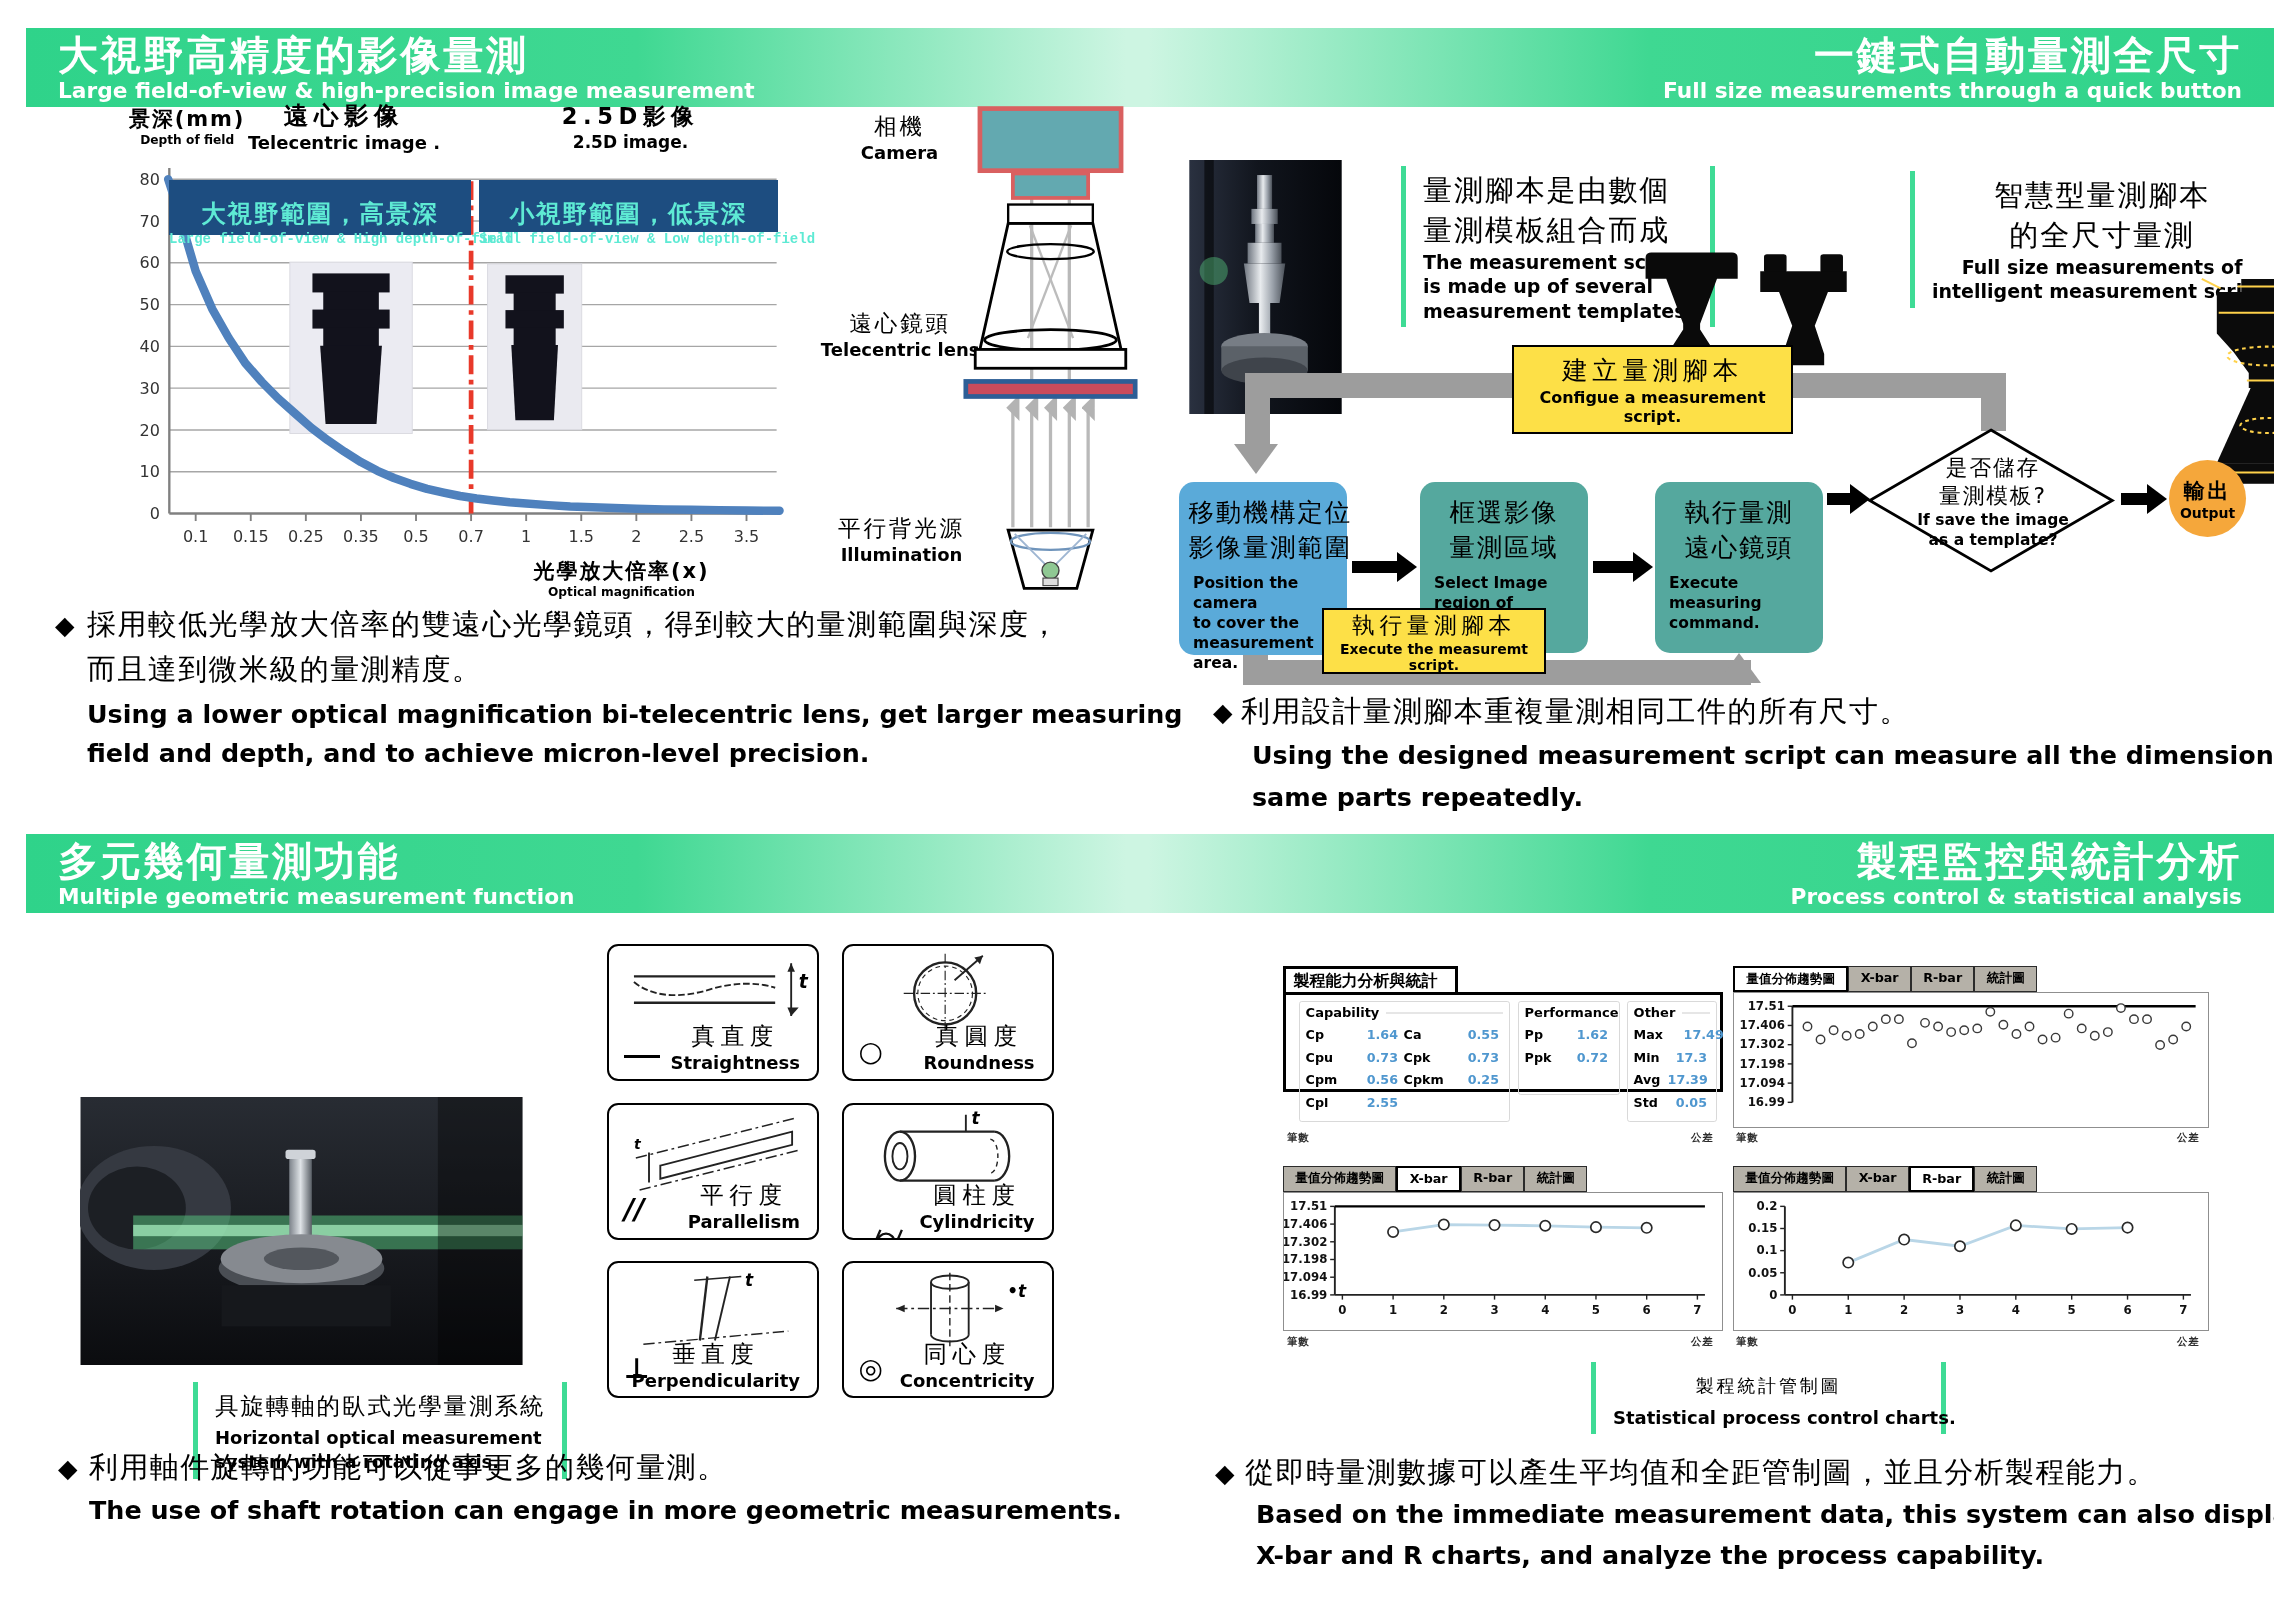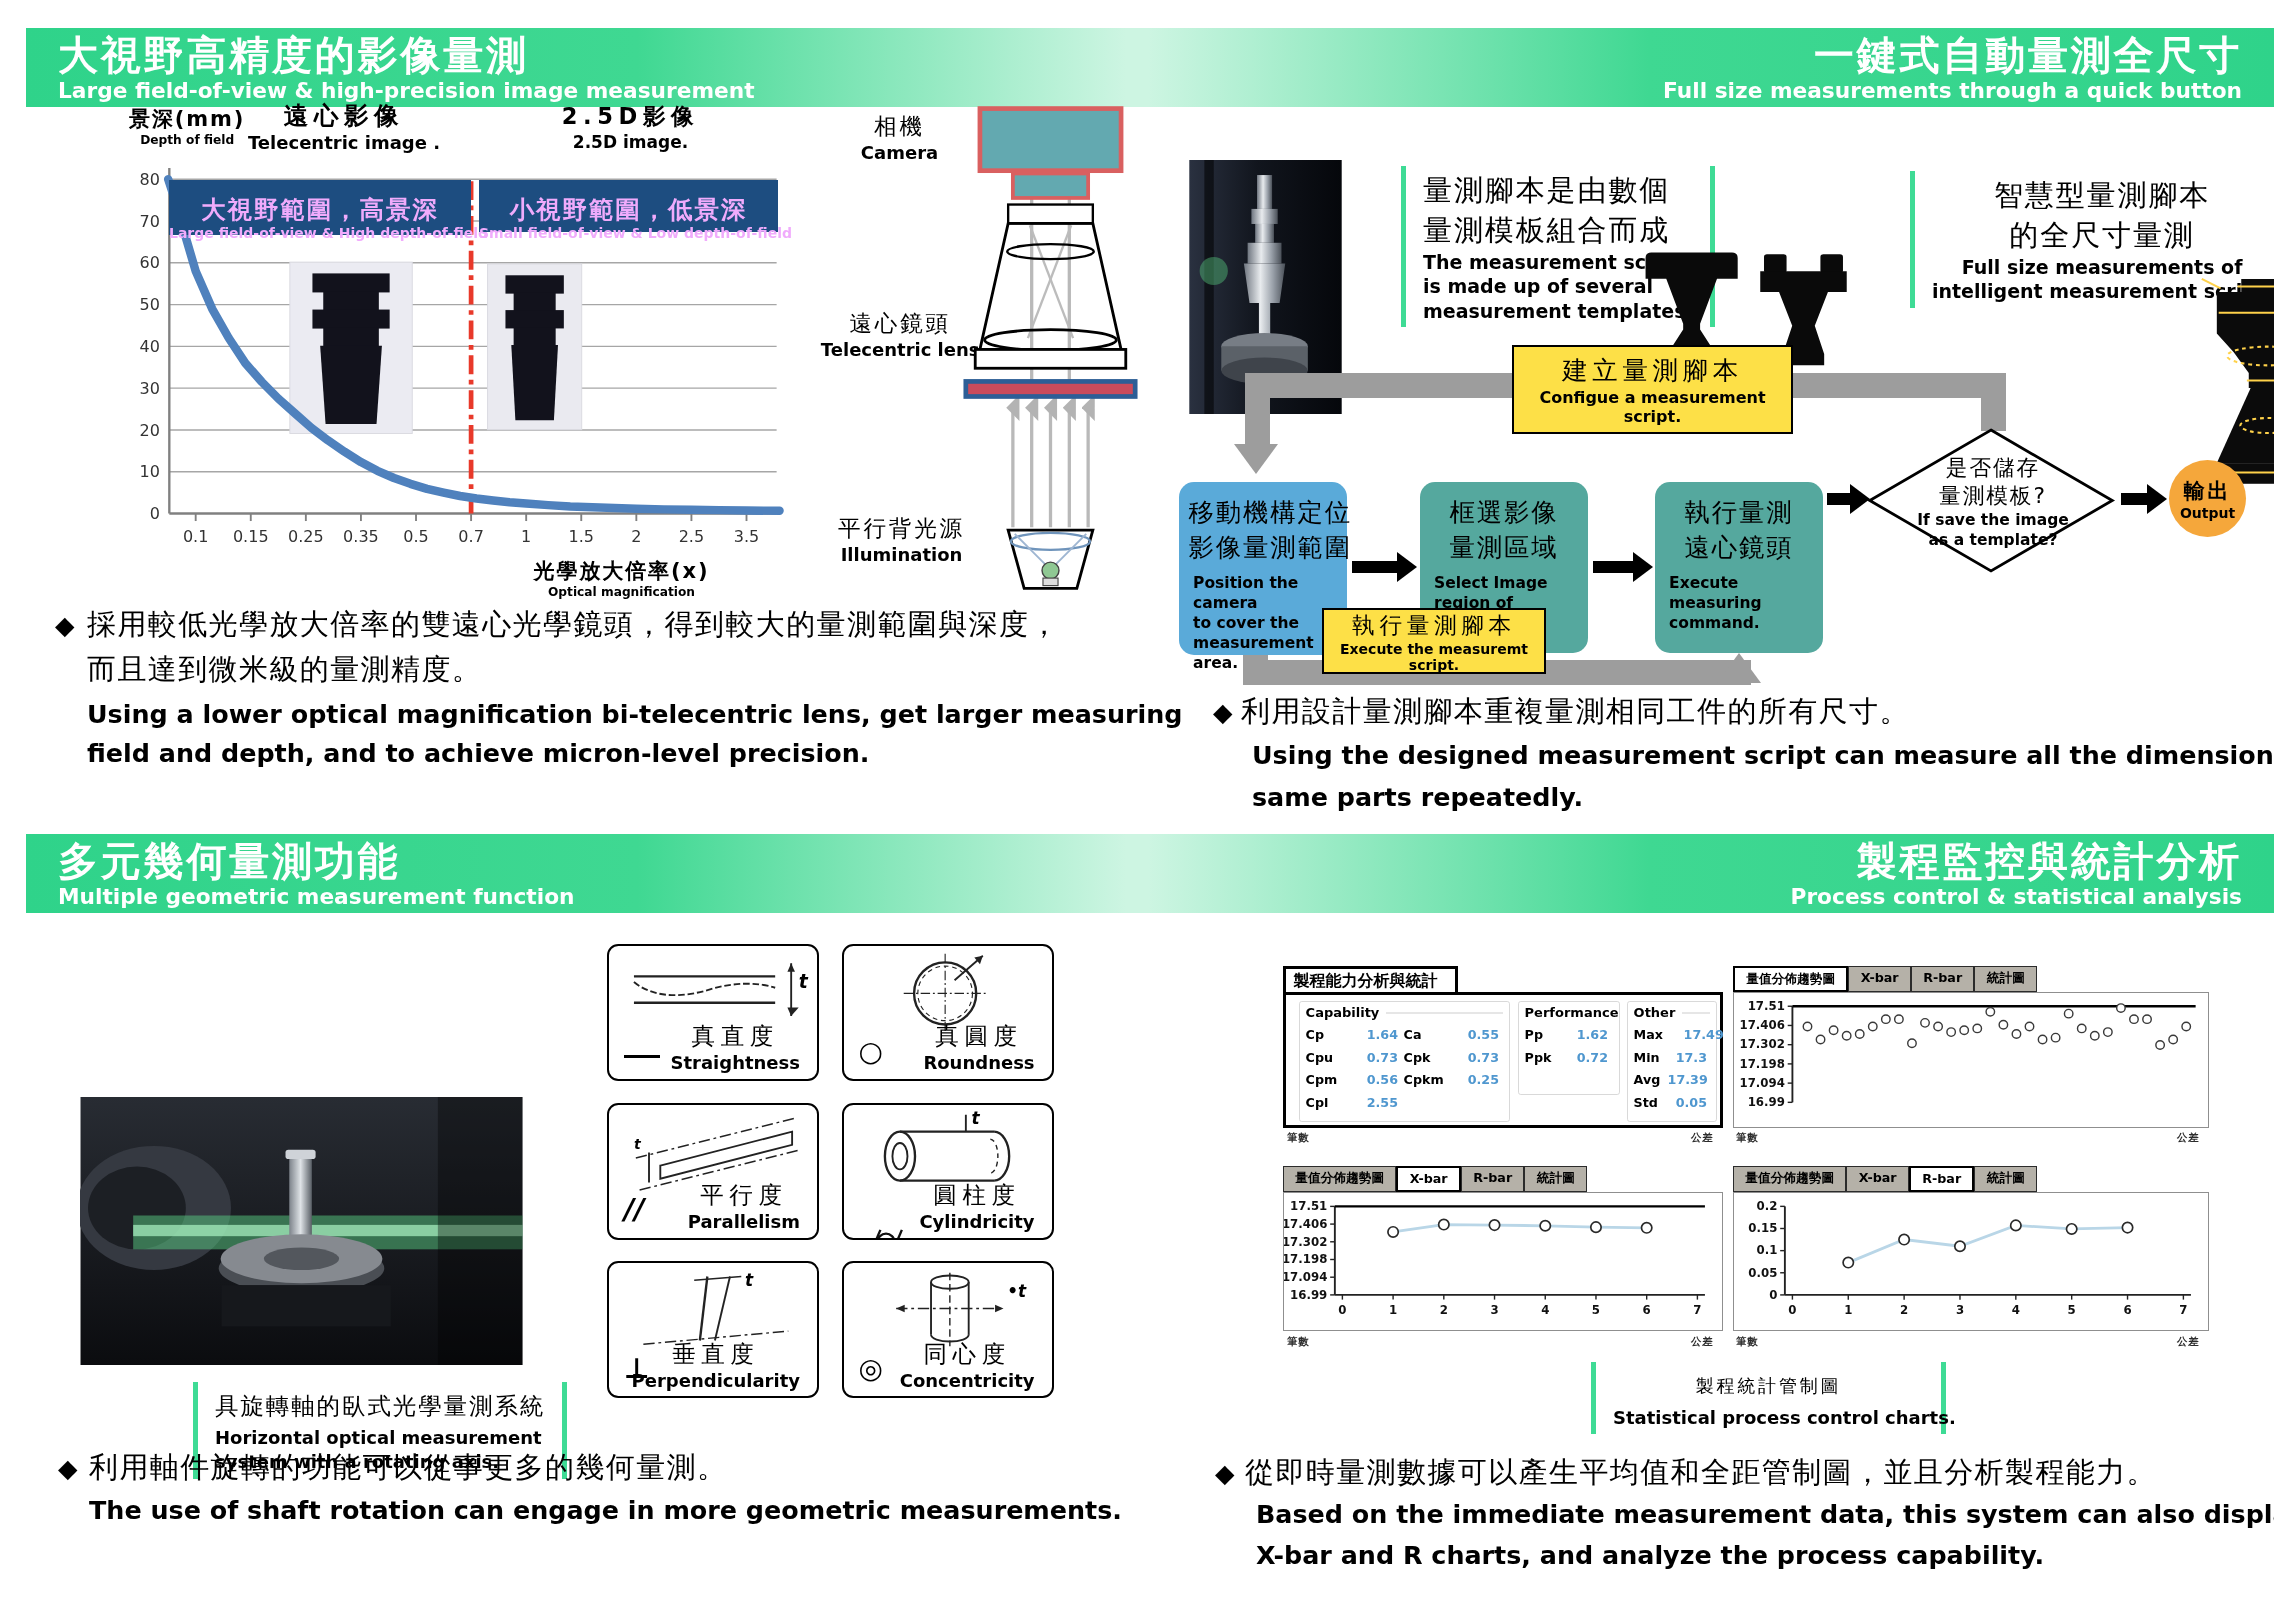--- a/index.html
+++ b/index.html
@@ -15,21 +15,21 @@
   
   .dia{position:absolute;font-size:25.4px;color:#000;}
   .bzh{position:absolute;font-size:29px;letter-spacing:1.4px;white-space:nowrap;}
   .ben{position:absolute;font-size:25.4px;font-weight:600;white-space:nowrap;}
   
   .quote{position:absolute;border-left:5.6px solid #3edb95;border-right:5.6px solid #3edb95;padding:3.8px 17px;}
   .quote .zh{font-size:29px;line-height:40px;letter-spacing:1.9px;white-space:nowrap;}
   .quote .en{font-size:19px;font-weight:bold;line-height:24.5px;white-space:nowrap;}
   .quote.ctr{text-align:center;}
   
-  .bluband{position:absolute;background:#1d4d80;color:#f0abfc;text-align:center;box-sizing:border-box;padding-top:15px;}
+  .bluband{position:absolute;background:#1d4d80;color:#5eead4;text-align:center;box-sizing:border-box;padding-top:21px;font-family:Liberation Mono, monospace;}
   .bluband .zh{font-size:24.5px;font-weight:bold;letter-spacing:1.9px;line-height:30px;white-space:nowrap;}
   .bluband .en{font-size:14px;font-weight:bold;line-height:17px;white-space:nowrap;}
   .coltit{position:absolute;text-align:center;}
   .coltit .zh{font-size:24.5px;font-weight:bold;letter-spacing:5.6px;}
   .coltit .en{font-size:18px;font-weight:bold;}
   .axlab .zh{font-size:21px;font-weight:bold;letter-spacing:1.9px;}
   .axlab .en{font-size:12.2px;font-weight:bold;}
   .lenslab{position:absolute;width:141px;text-align:center;}
   .lenslab .zh{font-size:22.6px;font-weight:500;letter-spacing:2.8px;}
   .lenslab .en{font-size:18px;font-weight:bold;}
@@ -503,21 +503,21 @@
           <div class="en">Concentricity</div>
         </div>
       </div>
     </div>
 
   <div class="dia" style="left:58px;top:1453px;">◆</div>
   <div class="bzh" style="left:89px;top:1448px;">利用軸件旋轉的功能可以從事更多的幾何量測。</div>
   <div class="ben" style="left:89px;top:1495px;">The use of shaft rotation can engage in more geometric measurements.</div>
 
   <div class="ptab" style="left:1283px;top:966px;width:175px;height:30px;">製程能力分析與統計</div>
-  <div class="panelA" style="left:1283px;top:992px;width:440px;height:136px;">
+  <div class="panelA" style="left:1283px;top:992px;width:440px;height:100px;">
     <div class="grp" style="left:13px;top:5.6px;width:211px;height:121px;">
       <div class="grp-title">Capability</div>
       <div id="cap-rows">
           <div class="grow" style="grid-template-columns: 45px 53px 58px 43px;">
             <div class="lb">Cp</div>
             <div class="vl">1.64</div>
             <div class="lb">Ca</div>
             <div class="vl">0.55</div>
           </div>
           <div class="grow" style="grid-template-columns: 45px 53px 58px 43px;">

